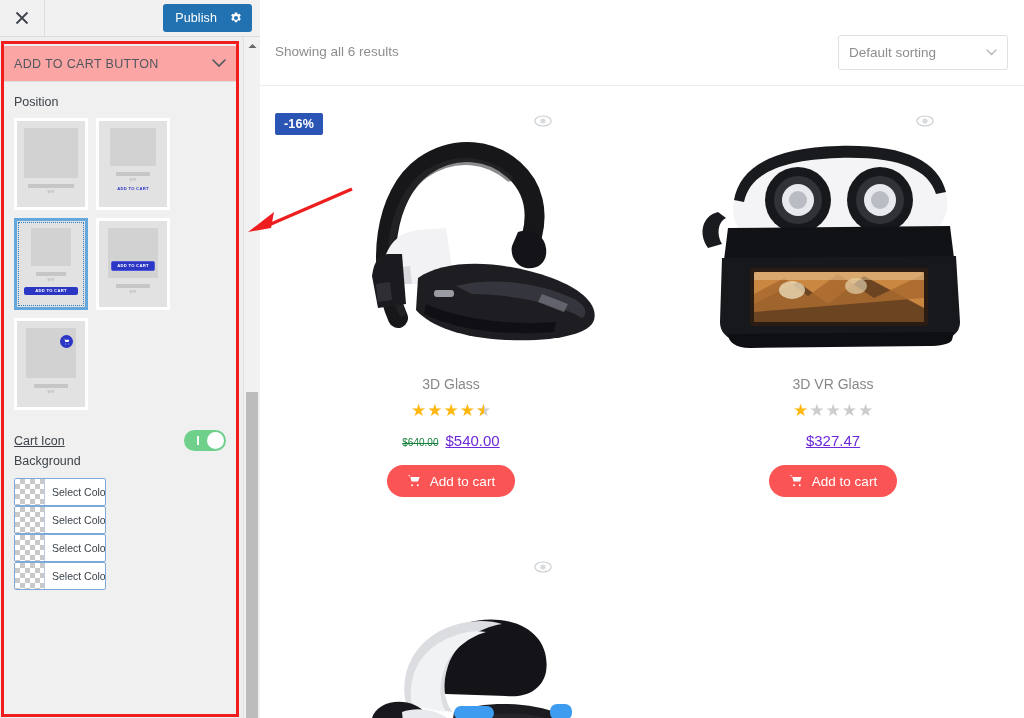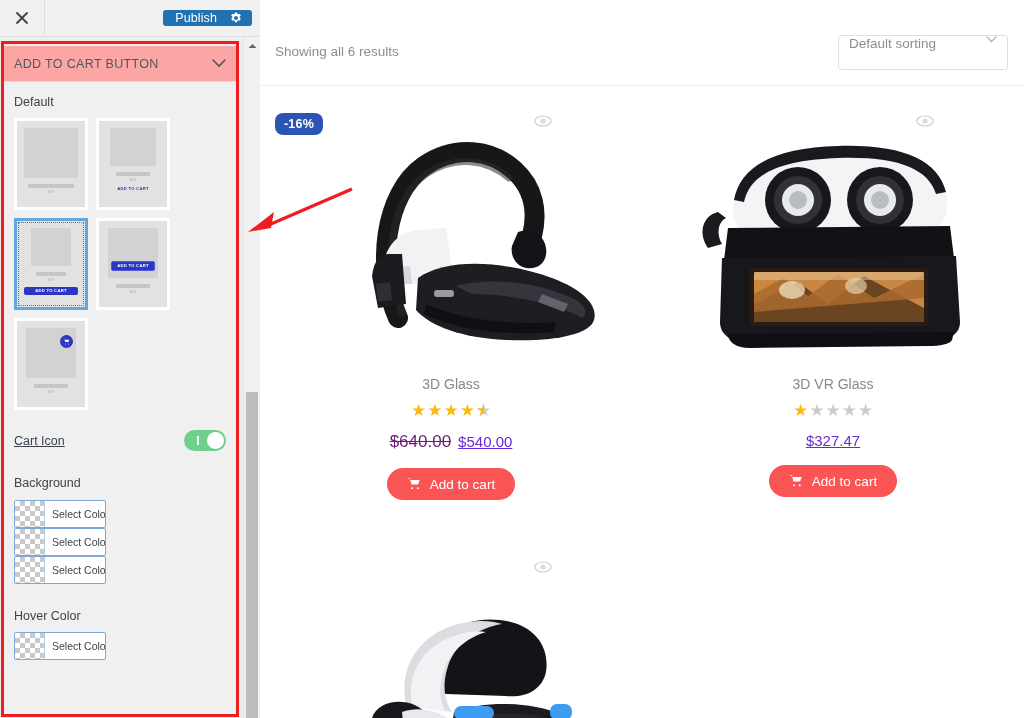--- a/index.html
+++ b/index.html
@@ -22,21 +22,21 @@
     display:flex; align-items:center;
   }
   .cz-close {
     width:45px; height:36px; display:flex; align-items:center; justify-content:center;
     border-right:1px solid #dddddd; cursor:pointer;
     color:#3c434a; font-size:16px; line-height:1;
   }
   .cz-close svg { display:block; }
   .cz-spacer { flex:1 1 auto; }
   .cz-publish {
-    margin-right:8px; height:16px; background:#2271b1; color:#ffffff;
+    margin-right:8px; height:28px; background:#2271b1; color:#ffffff;
     border:none; border-radius:3px; display:flex; align-items:center;
     padding:0 9px 0 12px; cursor:pointer; gap:12px;
   }
   .cz-publish-label { font-size:12.5px; letter-spacing:.1px; }
   .cz-gear { display:flex; align-items:center; }
 
   
   .annot-rect {
     position:absolute; left:1px; top:41px; width:238px; height:676px;
     border:3px solid #ef1d1d; pointer-events:none; z-index:40;
@@ -54,21 +54,21 @@
   }
   .cz-chevron { color:#50575e; display:flex; }
 
   .cz-body {
     position:absolute; left:4px; top:82px; width:232px; height:634px;
     background:#f0f0f0; padding:12px 10px 0 10px; overflow:hidden;
   }
   .fld-label {
     font-size:12.5px; color:#3c434a; margin:0 0 8px 0; line-height:1.3;
   }
-  .fld-label.spaced { margin-top:24px; }
+  .fld-label.spaced { margin-top:2px; }
 
   
   .pos-grid { display:flex; flex-wrap:wrap; gap:8px; width:100%; }
   .pos-item {
     width:74px; height:92px; background:#e2e2e2; border:3px solid #ffffff;
     cursor:pointer; position:relative; padding:7px 7px;
   }
   .pos-item.selected { border-color:#63a7dd; outline:1px dotted #2c7ec0; outline-offset:-5px; }
   .ph-img { background:#d2d2d2; width:100%; }
   .ph-bar { background:#c6c6c6; height:4px; margin:6px auto 3px auto; }
@@ -149,36 +149,36 @@
   .shop-toolbar {
     position:absolute; left:0; top:0; width:764px; height:86px;
     border-bottom:1px solid #ededed;
   }
   .result-count {
     position:absolute; left:15px; top:44px; font-size:13.5px; color:#8d8d8d;
   }
   .sorting-select {
     position:absolute; right:16px; top:35px; width:170px; height:35px;
     border:1px solid #e0e0e0; background:#ffffff; border-radius:3px;
-    display:flex; align-items:flex-start; padding:0 10px; cursor:pointer;
+    display:flex; align-items:center; padding:0 10px; cursor:pointer;
   }
   .sorting-label { font-size:13.5px; color:#8d8d8d; flex:1 1 auto; }
   .sorting-caret { color:#b4b4b4; display:flex; }
 
   .products {
     position:absolute; left:0; top:86px; width:764px; height:632px;
     display:flex; flex-wrap:wrap;
   }
   .product {
     width:382px; height:446px; position:relative;
     display:flex; flex-direction:column; align-items:center;
   }
   .sale-badge {
     position:absolute; left:15px; top:27px; background:#2b55b4; color:#ffffff;
-    font-size:12.5px; font-weight:bold; padding:4px 9px; border-radius:8px;
+    font-size:12.5px; font-weight:bold; padding:4px 9px; border-radius:2px;
     letter-spacing:.2px; z-index:5;
   }
   .quickview {
     position:absolute; right:90px; top:26px; width:18px; height:18px;
     display:flex; align-items:center; justify-content:center; cursor:pointer;
     opacity:.55; z-index:5;
   }
   .p-image {
     width:300px; height:258px; margin-top:18px;
     display:flex; align-items:center; justify-content:center;
@@ -191,21 +191,21 @@
   .star.on  { color:#ffb712; }
   .star.off { color:#cccccc; }
   .star.half {
     position:relative; color:#cccccc;
   }
   .star.half::before {
     content:"\2605"; position:absolute; left:0; top:0; width:52%;
     overflow:hidden; color:#ffb712;
   }
   .p-price { margin-top:13px; font-size:15px; color:#333333; display:flex; gap:7px; align-items:baseline; }
-  .p-price .old { color:#701a75; text-decoration:line-through; font-size:17px; }
+  .p-price .old { color:#15803d; text-decoration:line-through; font-size:10px; }
   .p-price .new { color:#6d28d9;text-decoration:underline; }
   .atc-btn {
     margin-top:16px; background:#fb5454; color:#ffffff; border:none;
     border-radius:20px; height:32px; padding:0 20px; cursor:pointer;
     display:flex; align-items:center; gap:8px; font-size:13.5px;
     font-family:"Liberation Sans", sans-serif;
   }
   .atc-btn svg { display:block; }
 </style>
 </head>
@@ -234,21 +234,21 @@
     <span class="cz-section-title">ADD TO CART BUTTON</span>
     <span class="cz-chevron">
       <svg width="14" height="9" viewBox="0 0 14 9" aria-hidden="true">
         <path d="M1 1 L7 7 L13 1" stroke="#50575e" stroke-width="1.6" fill="none" stroke-linecap="round"></path>
       </svg>
     </span>
   </div>
 
   <div class="cz-body">
 
-    <div class="fld-label">Default</div>
+    <div class="fld-label">Position</div>
 
     <div class="pos-grid">
 
       <div class="pos-item">
         <div class="ph-img" style="height:50px"></div>
         <div class="ph-bar" style="width:46px"></div>
         <div class="ph-price">$99</div>
       </div>
 
       <div class="pos-item">
@@ -302,21 +302,20 @@
     <div class="color-btn">
       <span class="color-swatch"></span>
       <span class="color-btn-text">Select Color</span>
     </div>
 
     <div class="color-btn">
       <span class="color-swatch"></span>
       <span class="color-btn-text">Select Color</span>
     </div>
 
-    <div class="fld-label spaced">Hover Color</div>
     <div class="color-btn">
       <span class="color-swatch"></span>
       <span class="color-btn-text">Select Color</span>
     </div>
 
   </div>
 
   <div class="cz-scroll">
     <div class="cz-scroll-up">
       <svg width="9" height="6" viewBox="0 0 9 6" aria-hidden="true">

